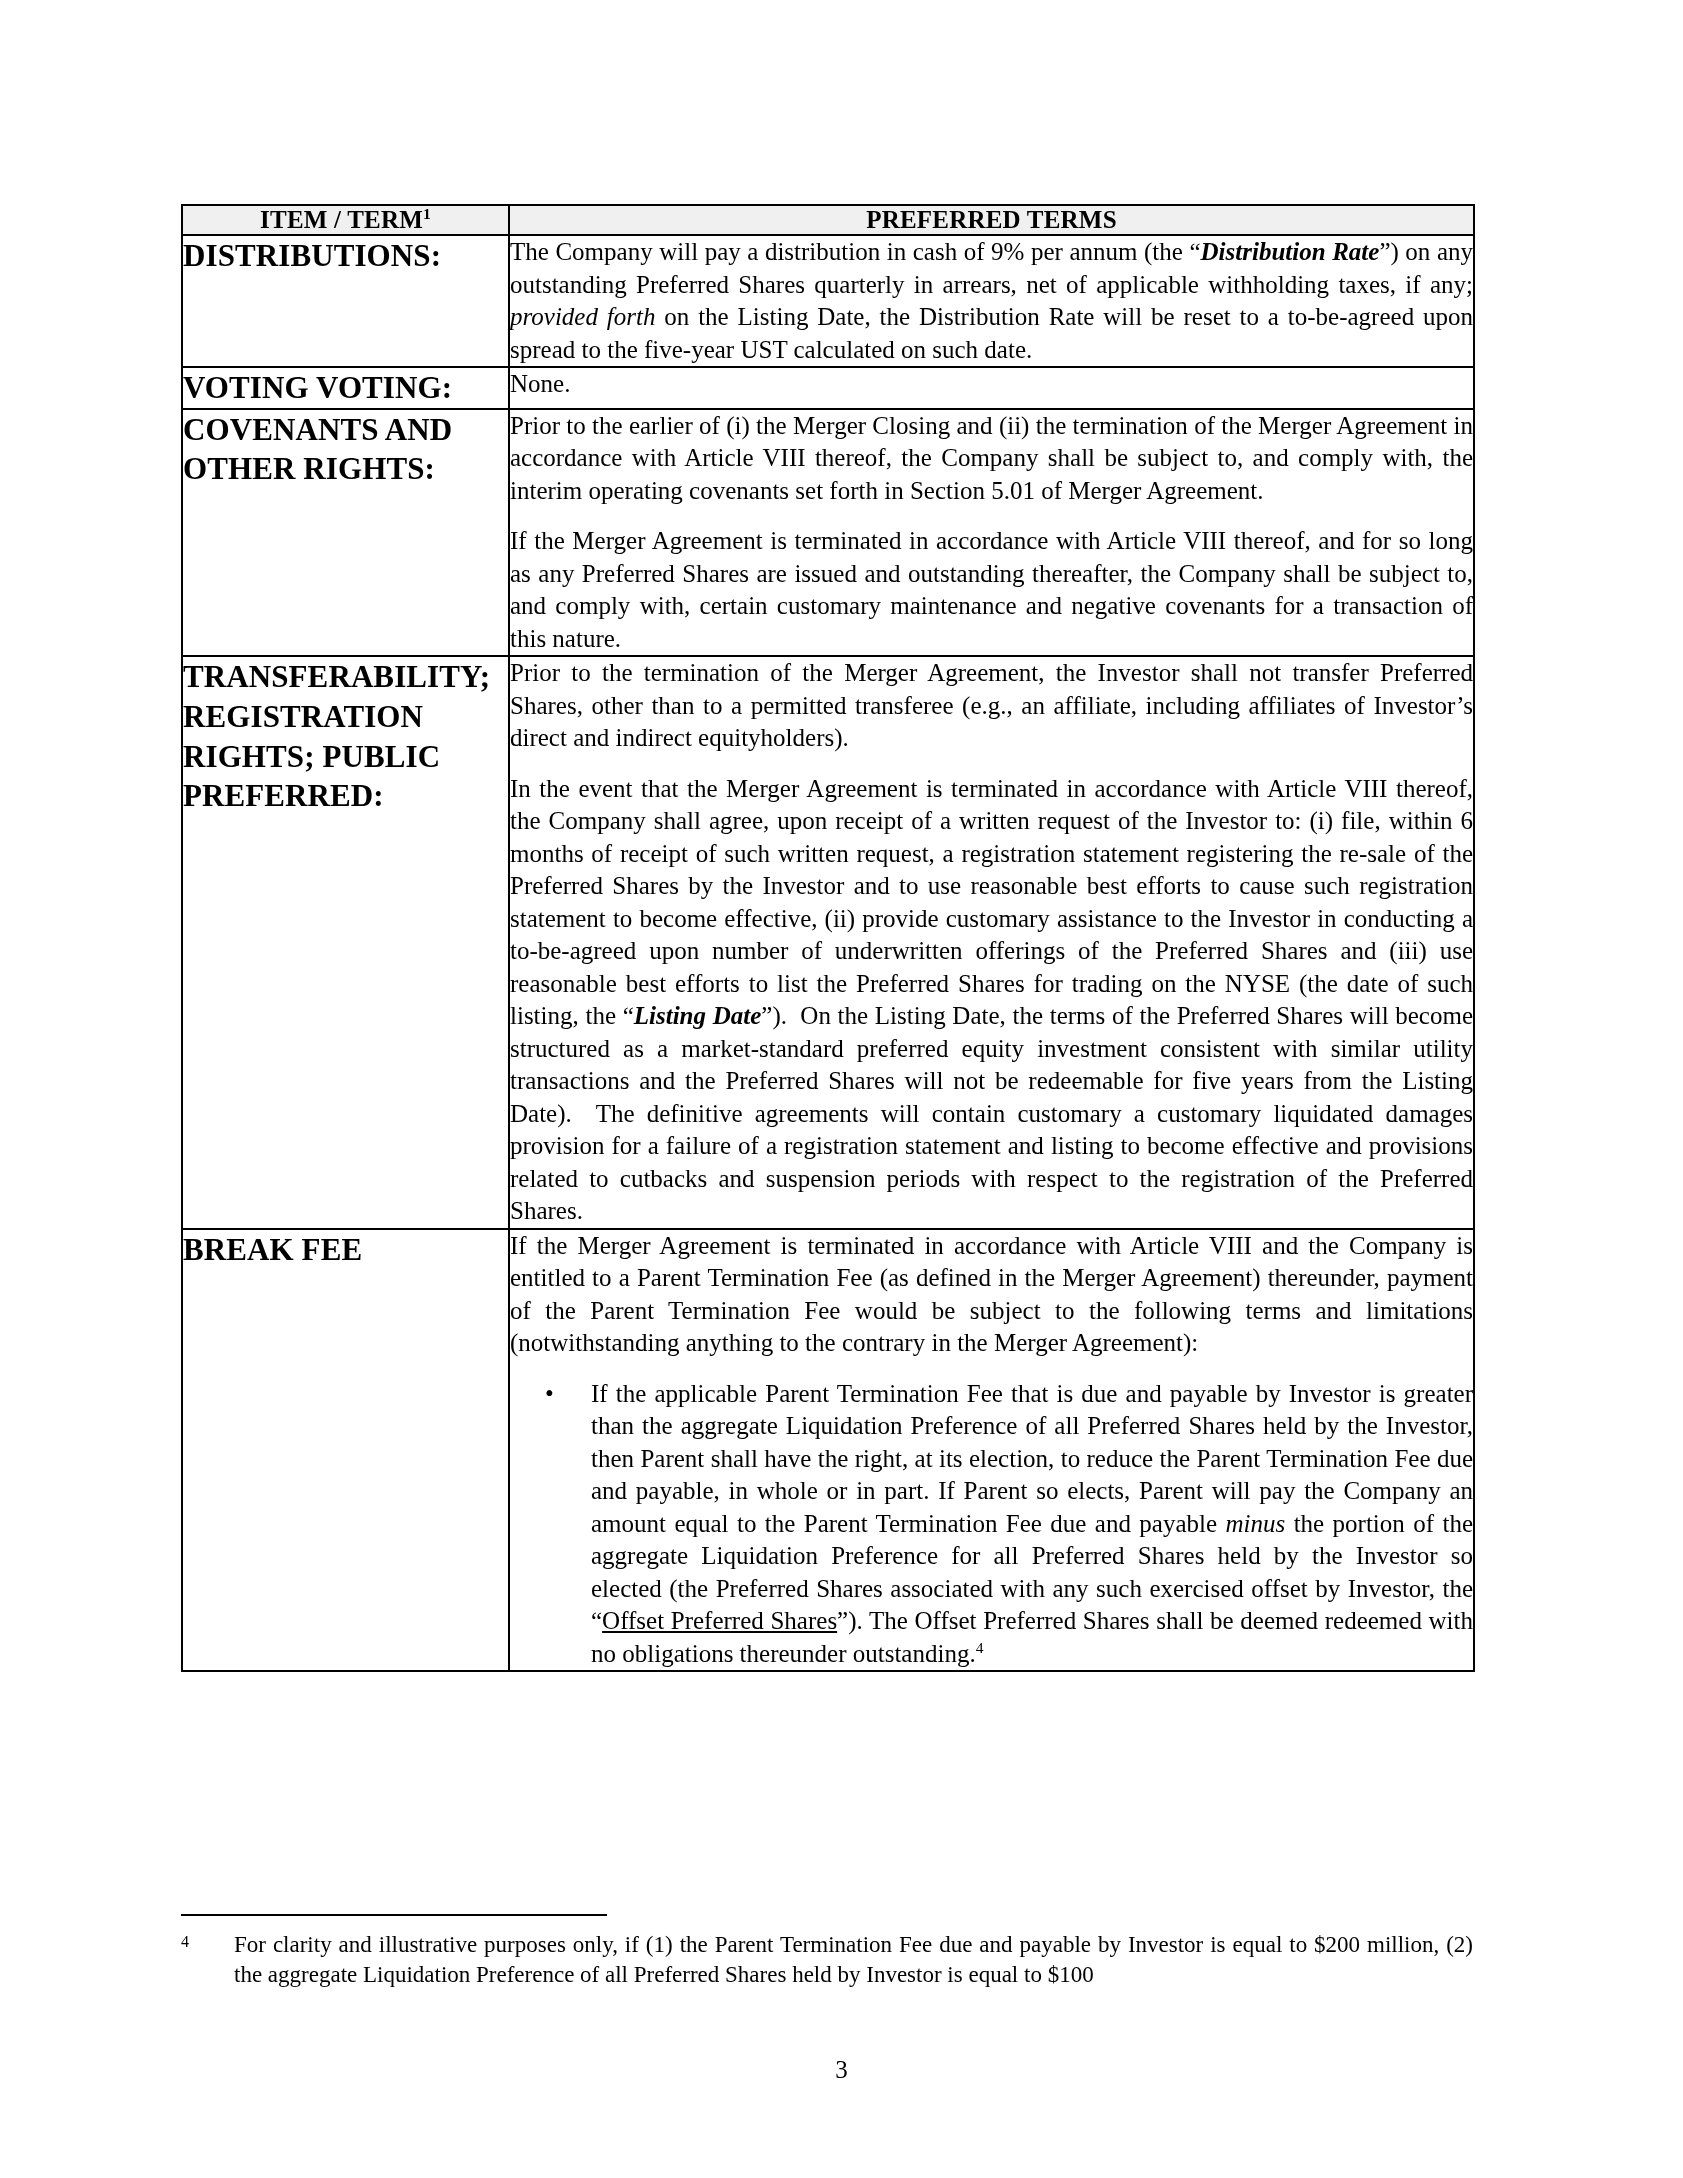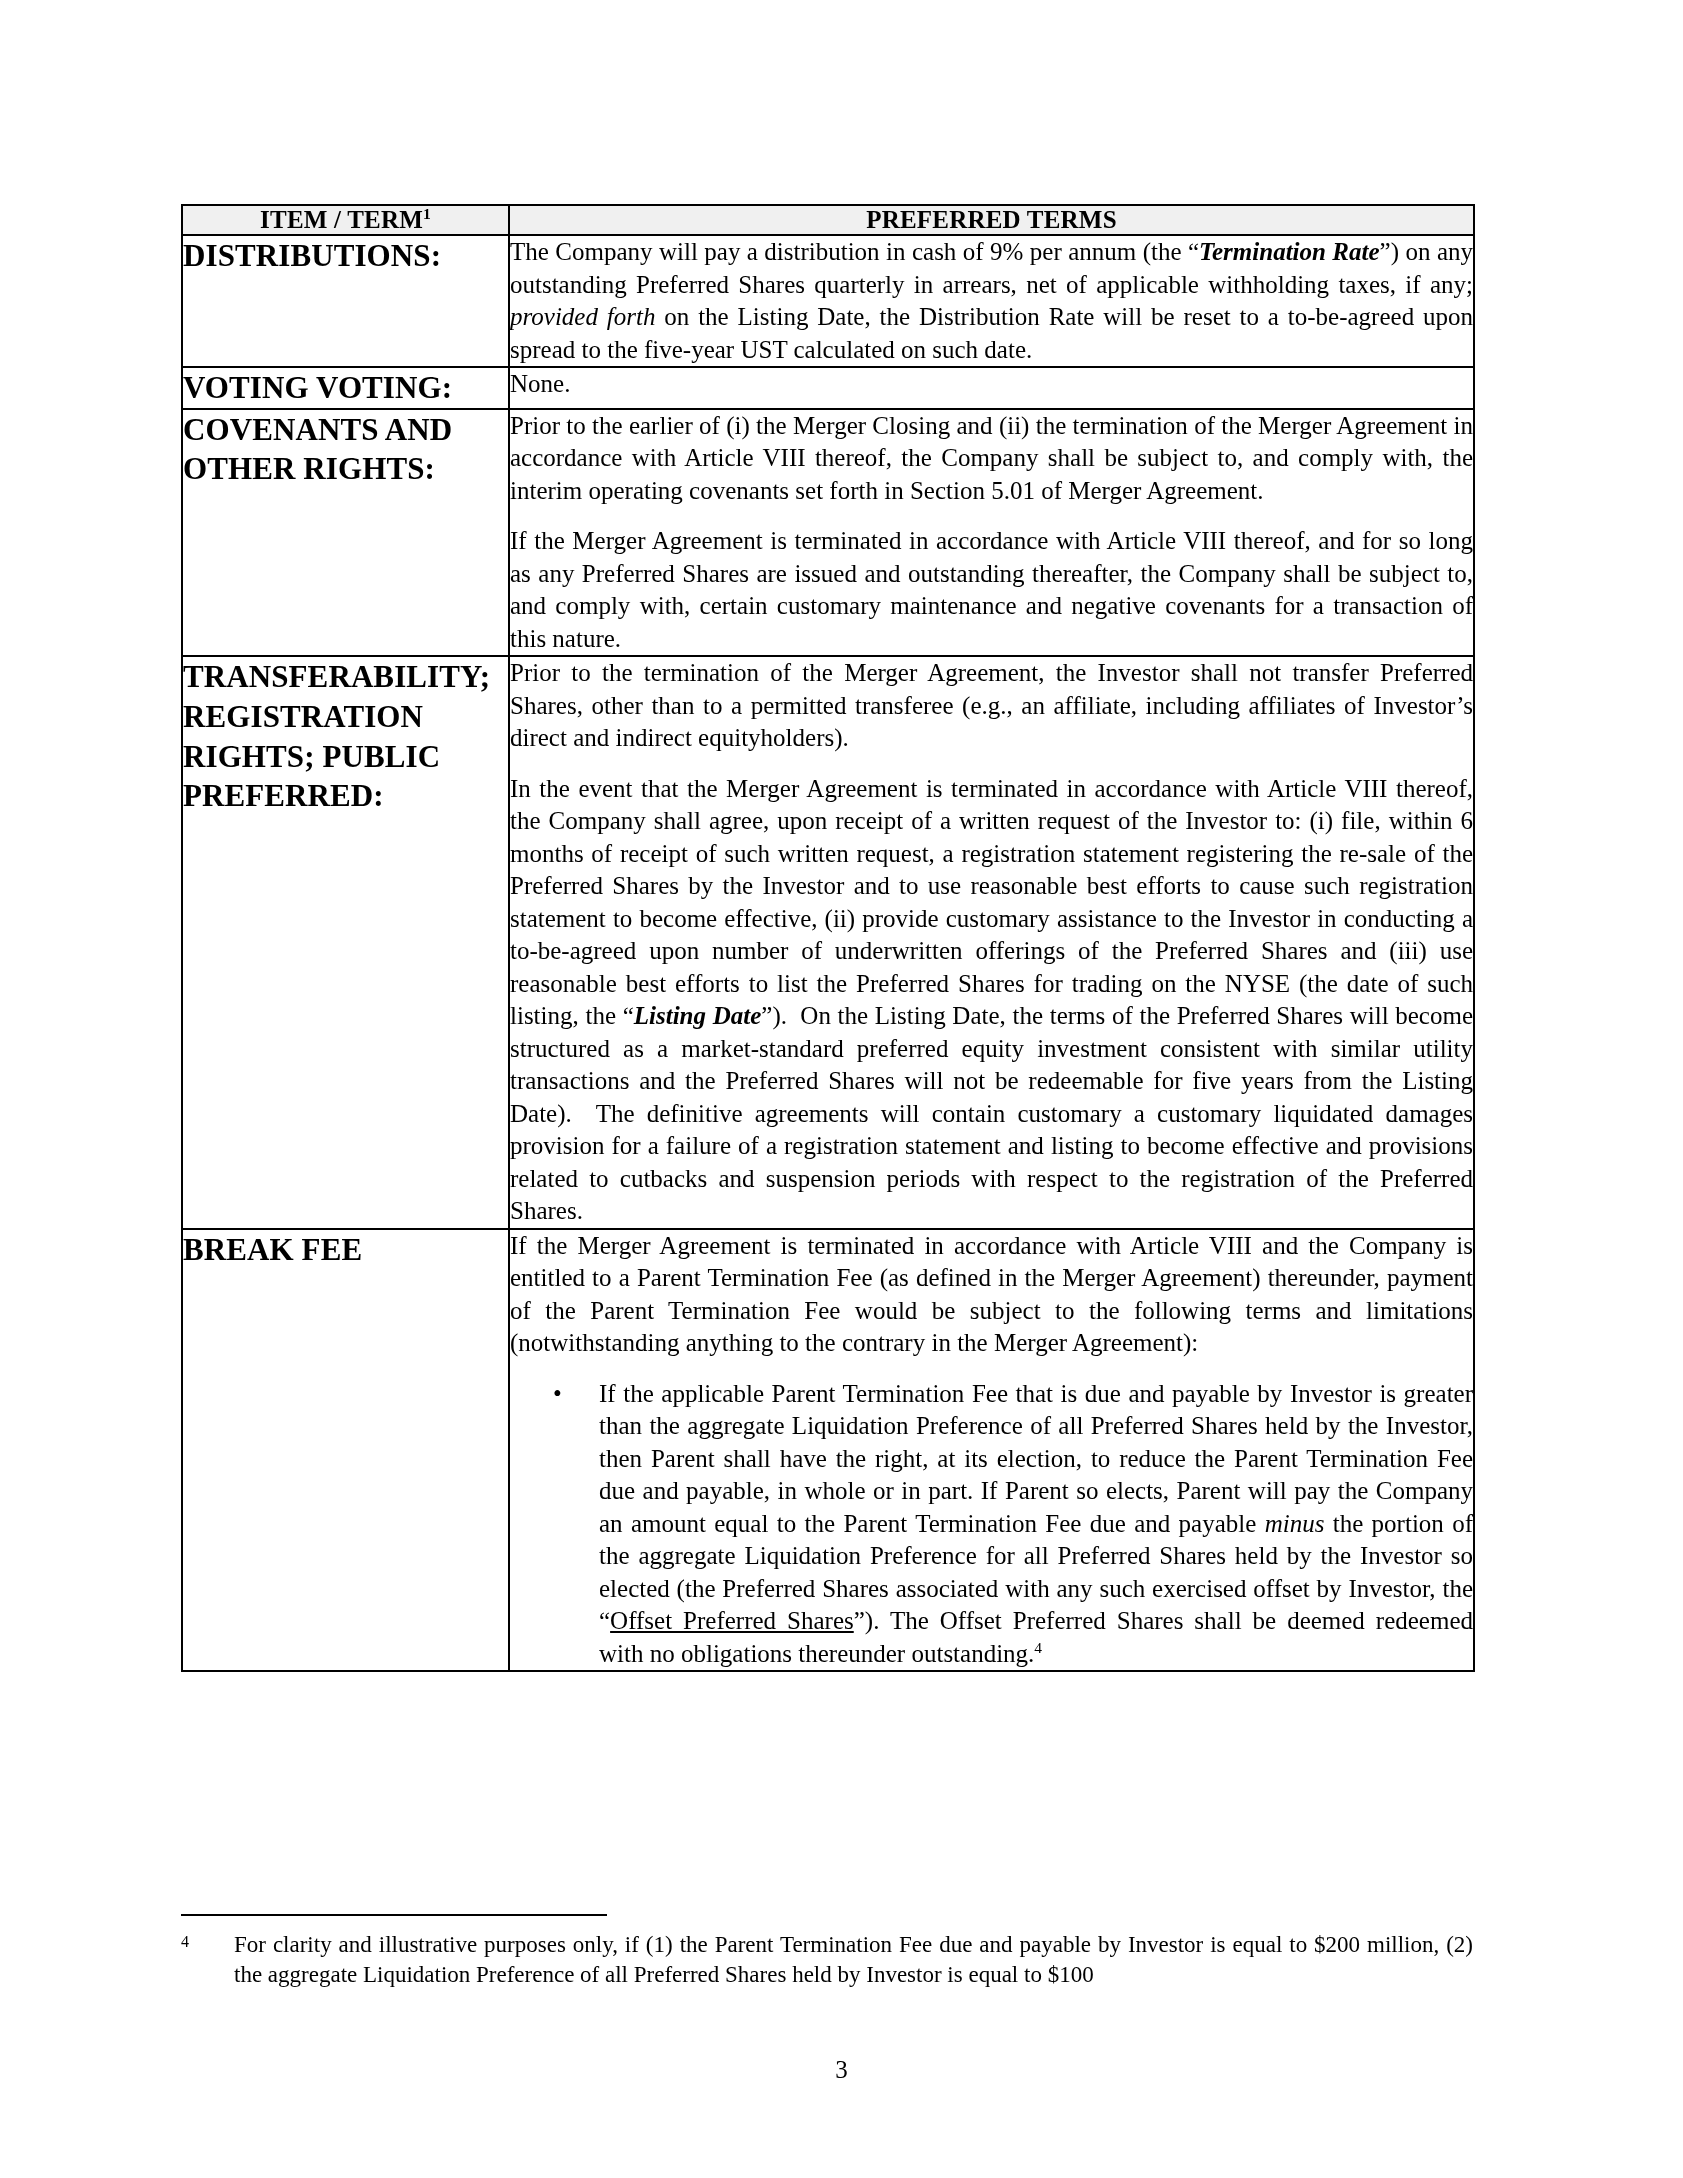--- a/index.html
+++ b/index.html
@@ -66,21 +66,21 @@
     margin: 0 0 18px 0;
   }
   td.body p:last-child { margin-bottom: 0; }
 
   .pad-bottom-lg { padding-bottom: 40px; }
   .pad-bottom-md { padding-bottom: 34px; }
   .pad-bottom-sm { padding-bottom: 22px; }
 
   ul.bullets {
     margin: 18px 0 0 0;
-    padding: 0 0 0 8px;
+    padding: 0 0 0 0;
     list-style: none;
   }
   ul.bullets > li {
     position: relative;
     margin: 0 0 0 81px;
     padding-left: 0;
     text-align: justify;
   }
   ul.bullets > li::before {
     content: "\2022";
@@ -148,21 +148,21 @@
         <tr>
           <th><span>ITEM / TERM</span><sup class="fn">1</sup></th>
           <th>PREFERRED TERMS</th>
         </tr>
       </thead>
       <tbody>
 
         <tr>
           <td class="item pad-bottom-lg">DISTRIBUTIONS:</td>
           <td class="body pad-bottom-lg">
-            <p>The Company will pay a distribution in cash of 9% per annum (the “<span class="bi">Termination Rate</span>”) on any outstanding Preferred Shares quarterly in arrears, net of applicable withholding taxes, if any; <i>provided forth</i> on the Listing Date, the Distribution Rate will be reset to a to-be-agreed upon spread to the five-year UST calculated on such date.</p>
+            <p>The Company will pay a distribution in cash of 9% per annum (the “<span class="bi">Distribution Rate</span>”) on any outstanding Preferred Shares quarterly in arrears, net of applicable withholding taxes, if any; <i>provided forth</i> on the Listing Date, the Distribution Rate will be reset to a to-be-agreed upon spread to the five-year UST calculated on such date.</p>
           </td>
         </tr>
 
         <tr>
           <td class="item pad-bottom-md">VOTING VOTING:</td>
           <td class="body pad-bottom-md">
             <p>None.</p>
           </td>
         </tr>
 

